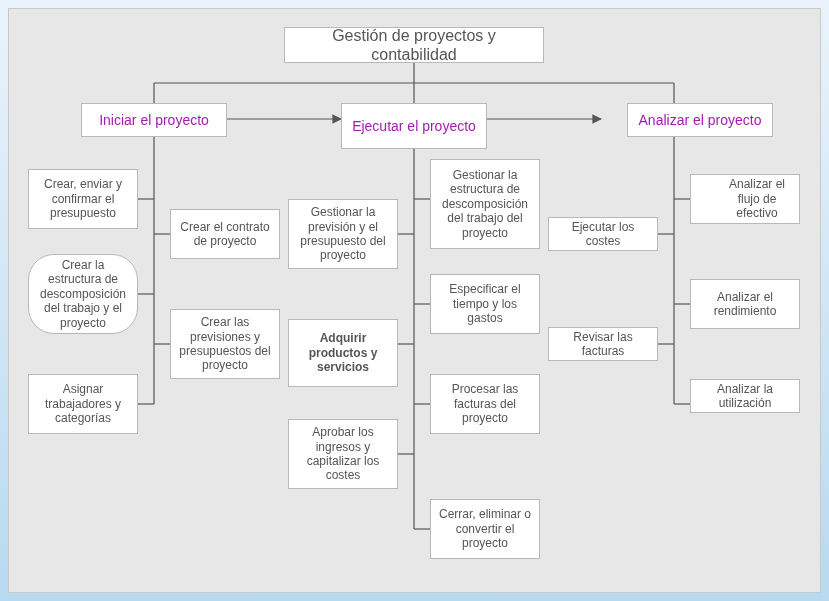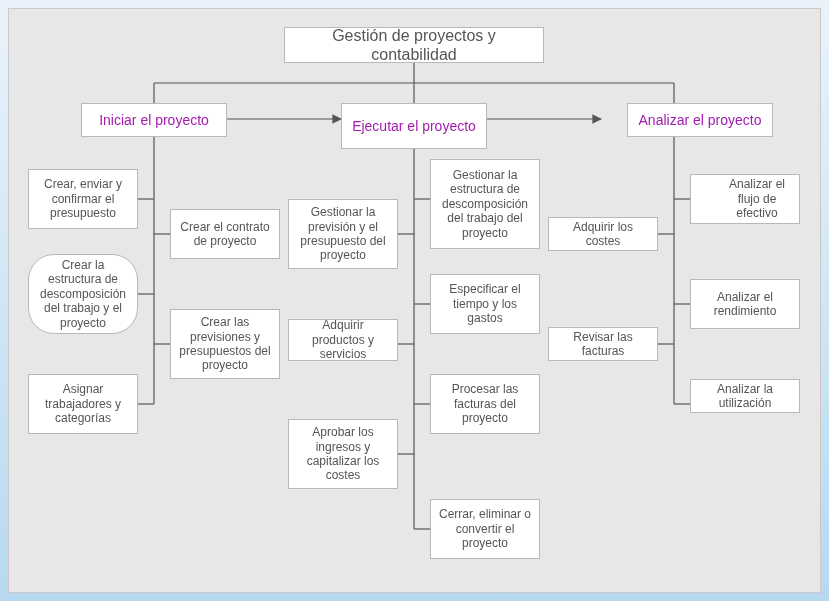--- a/index.html
+++ b/index.html
@@ -114,29 +114,29 @@
     <div class="box phase-box" style="left:592px; top:94px; width:146px; height:34px;margin-left:26px;">Analizar el proyecto</div>
 
     <div class="box task-box" style="left:19px; top:160px; height:60px;">Crear, enviar y confirmar el presupuesto</div>
     <div class="box task-box" style="left:19px; top:245px; height:80px;border-radius:26px;">Crear la estructura de descomposición del trabajo y el proyecto</div>
     <div class="box task-box" style="left:19px; top:365px; height:60px;">Asignar trabajadores y categorías</div>
 
     <div class="box task-box" style="left:161px; top:200px; height:50px;">Crear el contrato de proyecto</div>
     <div class="box task-box" style="left:161px; top:300px; height:70px;">Crear las previsiones y presupuestos del proyecto</div>
 
     <div class="box task-box" style="left:279px; top:190px; height:70px;">Gestionar la previsión y el presupuesto del proyecto</div>
-    <div class="box task-box" style="left:279px; top:310px; height:42px;">Adquirir productos y servicios</div>
+    <div class="box task-box" style="left:279px; top:310px; height:68px;font-weight:bold;">Adquirir productos y servicios</div>
     <div class="box task-box" style="left:279px; top:410px; height:70px;">Aprobar los ingresos y capitalizar los costes</div>
 
     <div class="box task-box" style="left:421px; top:150px; height:90px;">Gestionar la estructura de descomposición del trabajo del proyecto</div>
     <div class="box task-box" style="left:421px; top:265px; height:60px;">Especificar el tiempo y los gastos</div>
     <div class="box task-box" style="left:421px; top:365px; height:60px;">Procesar las facturas del proyecto</div>
     <div class="box task-box" style="left:421px; top:490px; height:60px;">Cerrar, eliminar o convertir el proyecto</div>
 
-    <div class="box task-box" style="left:539px; top:208px; height:34px;">Adquirir los costes</div>
+    <div class="box task-box" style="left:539px; top:208px; height:34px;">Ejecutar los costes</div>
     <div class="box task-box" style="left:539px; top:318px; height:34px;">Revisar las facturas</div>
 
     <div class="box task-box" style="left:681px; top:165px; height:50px;padding-left:30px;">Analizar el flujo de efectivo</div>
     <div class="box task-box" style="left:681px; top:270px; height:50px;">Analizar el rendimiento</div>
     <div class="box task-box" style="left:681px; top:370px; height:34px;">Analizar la utilización</div>
 
   </div>
 </div>
 
 </body></html>

